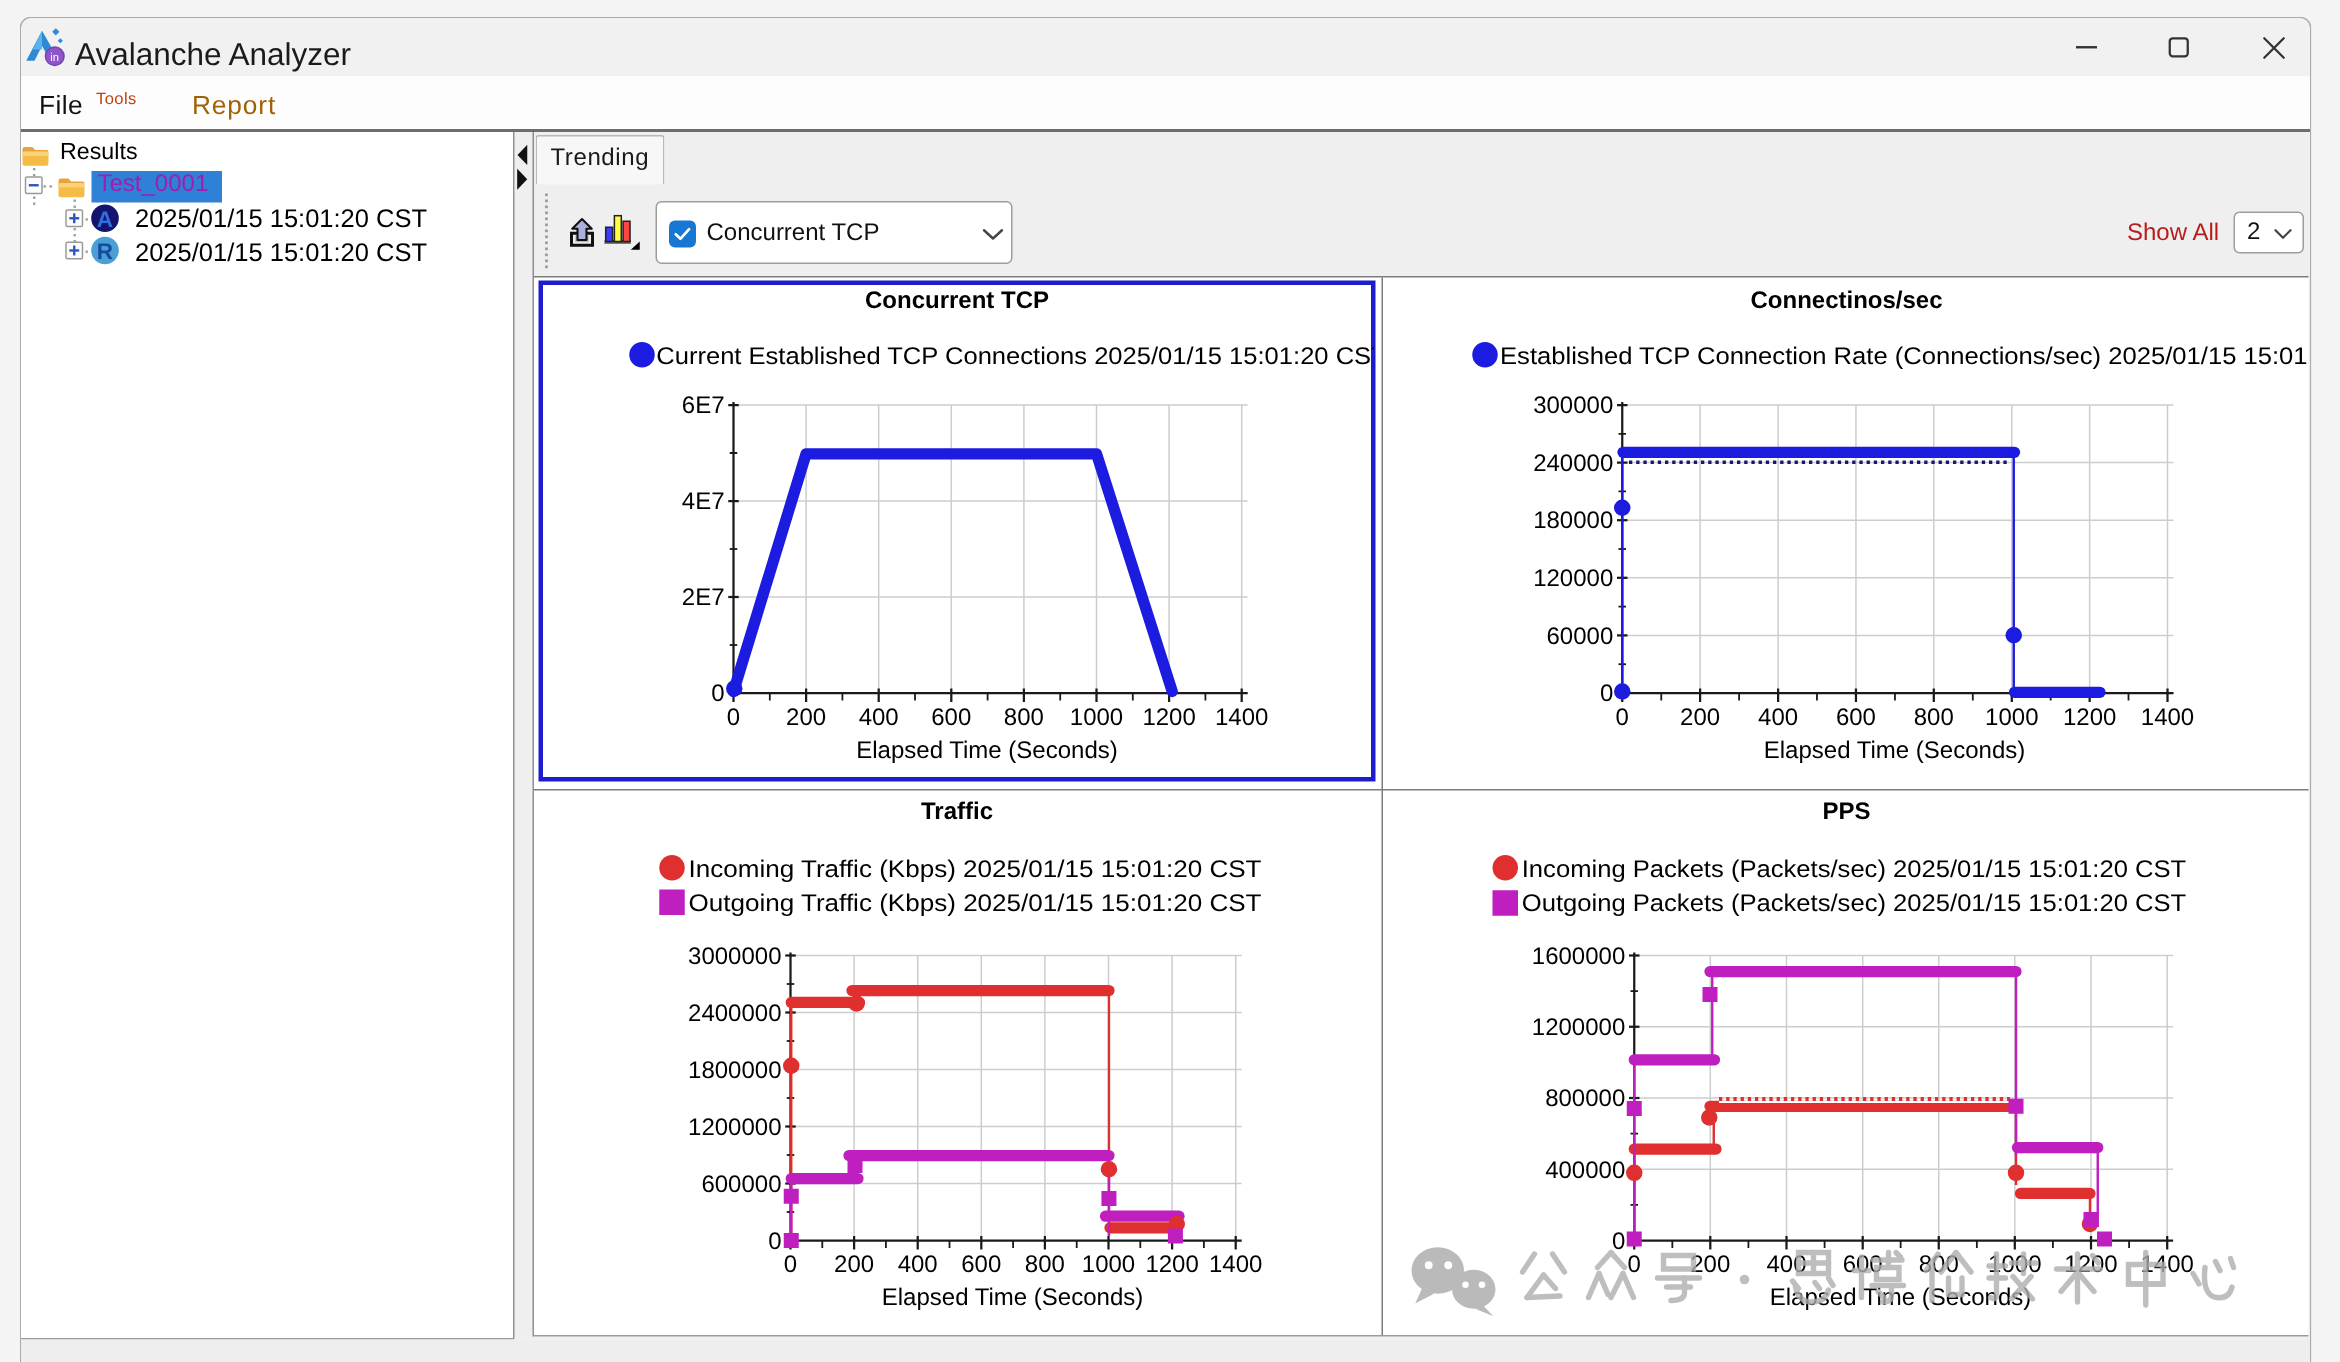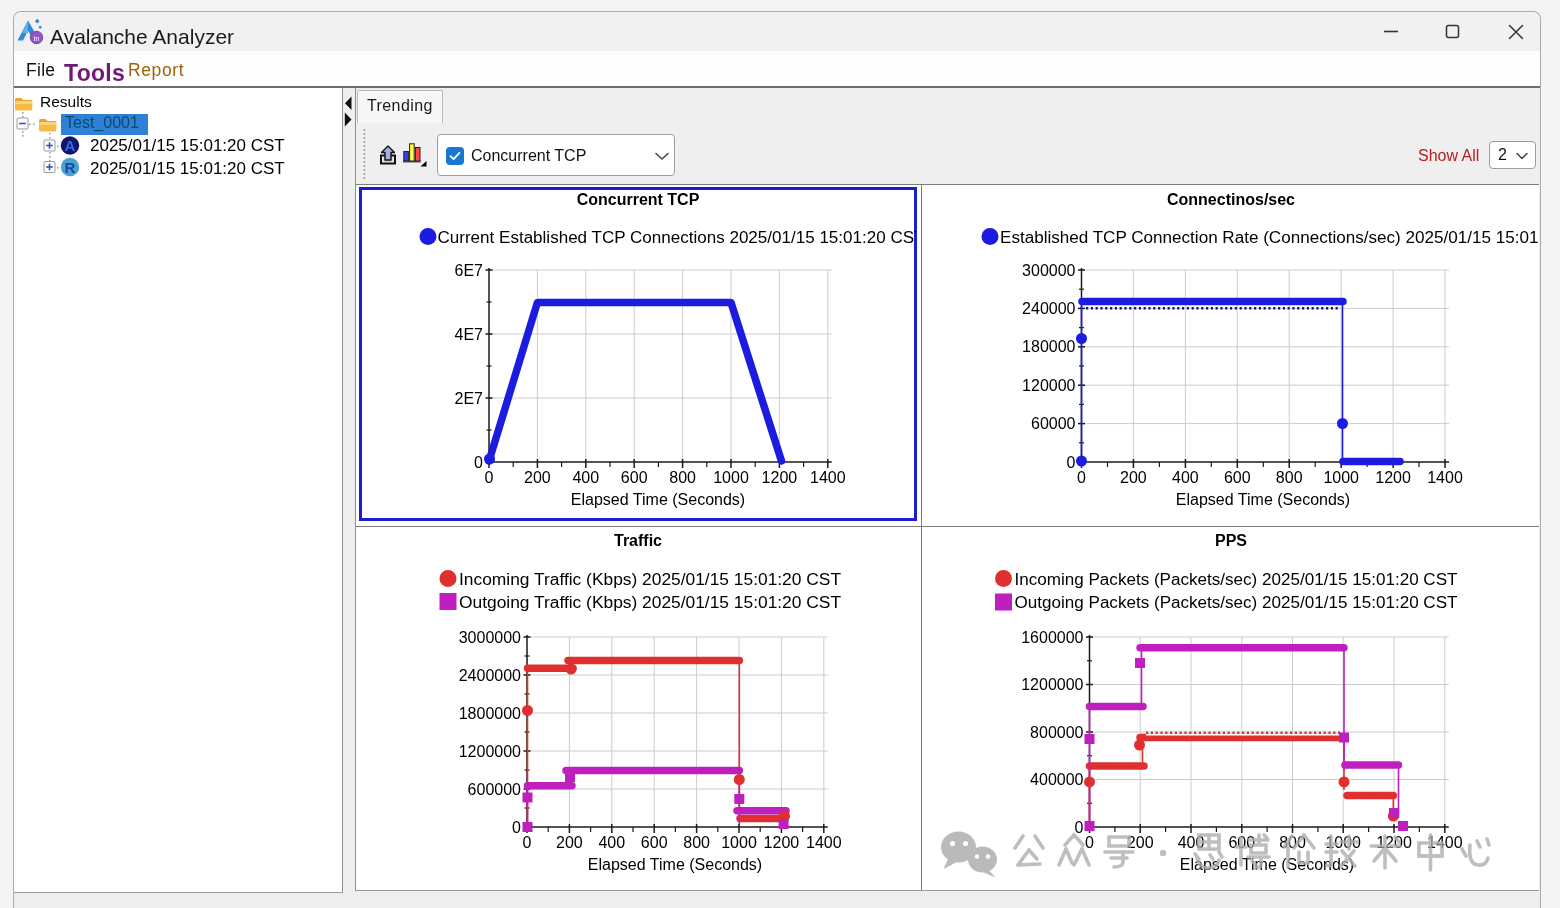--- a/index.html
+++ b/index.html
@@ -3,21 +3,21 @@
 html,body{margin:0;padding:0;width:1560px;height:908px;background:#f4f4f5;overflow:hidden;
  font-family:"Liberation Sans",sans-serif;}
 .a{position:absolute;}
 </style></head><body>
 
 <div class="a" style="left:13px;top:11px;width:1528px;height:897px;background:#fff;border:1px solid #ababab;border-bottom:none;border-radius:8px 8px 0 0;box-sizing:border-box;"></div>
 <div class="a" style="left:14px;top:12px;width:1526px;height:39px;background:#f1f1f1;border-radius:8px 8px 0 0;"></div>
 <div class="a" style="left:50px;top:25px;font-size:21px;color:#1b1b1b;">Avalanche Analyzer</div>
 <div class="a" style="left:14px;top:51px;width:1526px;height:34px;background:#fdfdfd;"></div>
 <div class="a" style="left:13px;top:60px;font-size:17.5px;color:#111;letter-spacing:0.3px;margin-left:13px;">File</div>
-<div class="a" style="left:64px;top:60px;font-size:23px;color:#701a75;letter-spacing:0.3px;font-weight:bold;">Tools</div>
+<div class="a" style="left:64px;top:60px;font-size:11px;color:#c2410c;letter-spacing:0.3px;">Tools</div>
 <div class="a" style="left:128px;top:60px;font-size:17.5px;color:#a16207;letter-spacing:0.6px;">Report</div>
 <div class="a" style="left:208px;top:60px;font-size:17.5px;color:#111;letter-spacing:0.4px;margin-top:32px;">Help</div>
 <div class="a" style="left:14px;top:85.5px;width:1526px;height:2px;background:#6d6d6d;"></div>
 <div class="a" style="left:14px;top:88px;width:1526px;height:805px;background:#efefef;"></div>
 <div class="a" style="left:14px;top:88px;width:329px;height:804px;background:#ffffff;border-right:1px solid #8f8f8f;box-sizing:border-box;"></div>
 <div class="a" style="left:355px;top:88px;width:1px;height:803px;background:#8f8f8f;"></div>
 <div class="a" style="left:357px;top:90px;width:86px;height:33px;background:#f7f7f7;border:1px solid #b9b9b9;border-bottom:none;box-sizing:border-box;border-radius:2px 2px 0 0;"></div>
 <div class="a" style="left:367px;top:96.5px;font-size:16px;color:#1a1a1a;letter-spacing:0.4px;">Trending</div>
 <div class="a" style="left:437px;top:134px;width:238px;height:42px;background:#fff;border:1px solid #9d9d9d;border-radius:4px;box-sizing:border-box;"></div>
 <div class="a" style="left:446px;top:147px;width:18px;height:18px;background:#1777d2;border-radius:4px;"></div>
@@ -111,21 +111,21 @@
     <rect x="44" y="161.5" width="11" height="11" rx="1" fill="#fcfcfc" stroke="#9a9a9a" stroke-width="1"></rect>
     <path d="M46.2 167.0 H52.8" stroke="#3355bb" stroke-width="1.6"></path>
     <path d="M49.5 163.7 V170.3" stroke="#3355bb" stroke-width="1.6"></path>
     <circle cx="70" cy="145.5" r="9.2" fill="#14146e"></circle>
     <text x="70" y="151" font-size="15" font-weight="bold" fill="#2f6fe0" text-anchor="middle" font-family="Liberation Sans">A</text>
     <circle cx="70" cy="167" r="9.2" fill="#4a9fd4"></circle>
     <text x="70" y="172.5" font-size="15" font-weight="bold" fill="#174a9e" text-anchor="middle" font-family="Liberation Sans">R</text>
   </svg>
 <div class="a" style="left:40px;top:93px;font-size:15.5px;color:#000000;">Results</div>
 <div class="a" style="left:61px;top:113.5px;width:87px;height:21px;background:#2f80d7;"></div>
-<div class="a" style="left:65px;top:114px;font-size:16px;color:#0c4a6e;">Test_0001</div>
+<div class="a" style="left:65px;top:114px;font-size:16px;color:#a21caf;">Test_0001</div>
 <div class="a" style="left:90px;top:136px;font-size:17px;color:#000;">2025/01/15 15:01:20 CST</div>
 <div class="a" style="left:90px;top:158.5px;font-size:17px;color:#000;">2025/01/15 15:01:20 CST</div>
 <svg class="a" style="left:356px;top:185px;" width="1183" height="705" viewBox="356 185 1183 705" font-family="Liberation Sans">
     <defs>
       <clipPath id="c1clip">
         <rect x="360" y="188" width="556" height="331"></rect>
       </clipPath>
     </defs>
     <text x="638" y="205" font-size="16" font-weight="bold" fill="#000" text-anchor="middle">Concurrent TCP</text>
     <g clip-path="url(#c1clip)">

